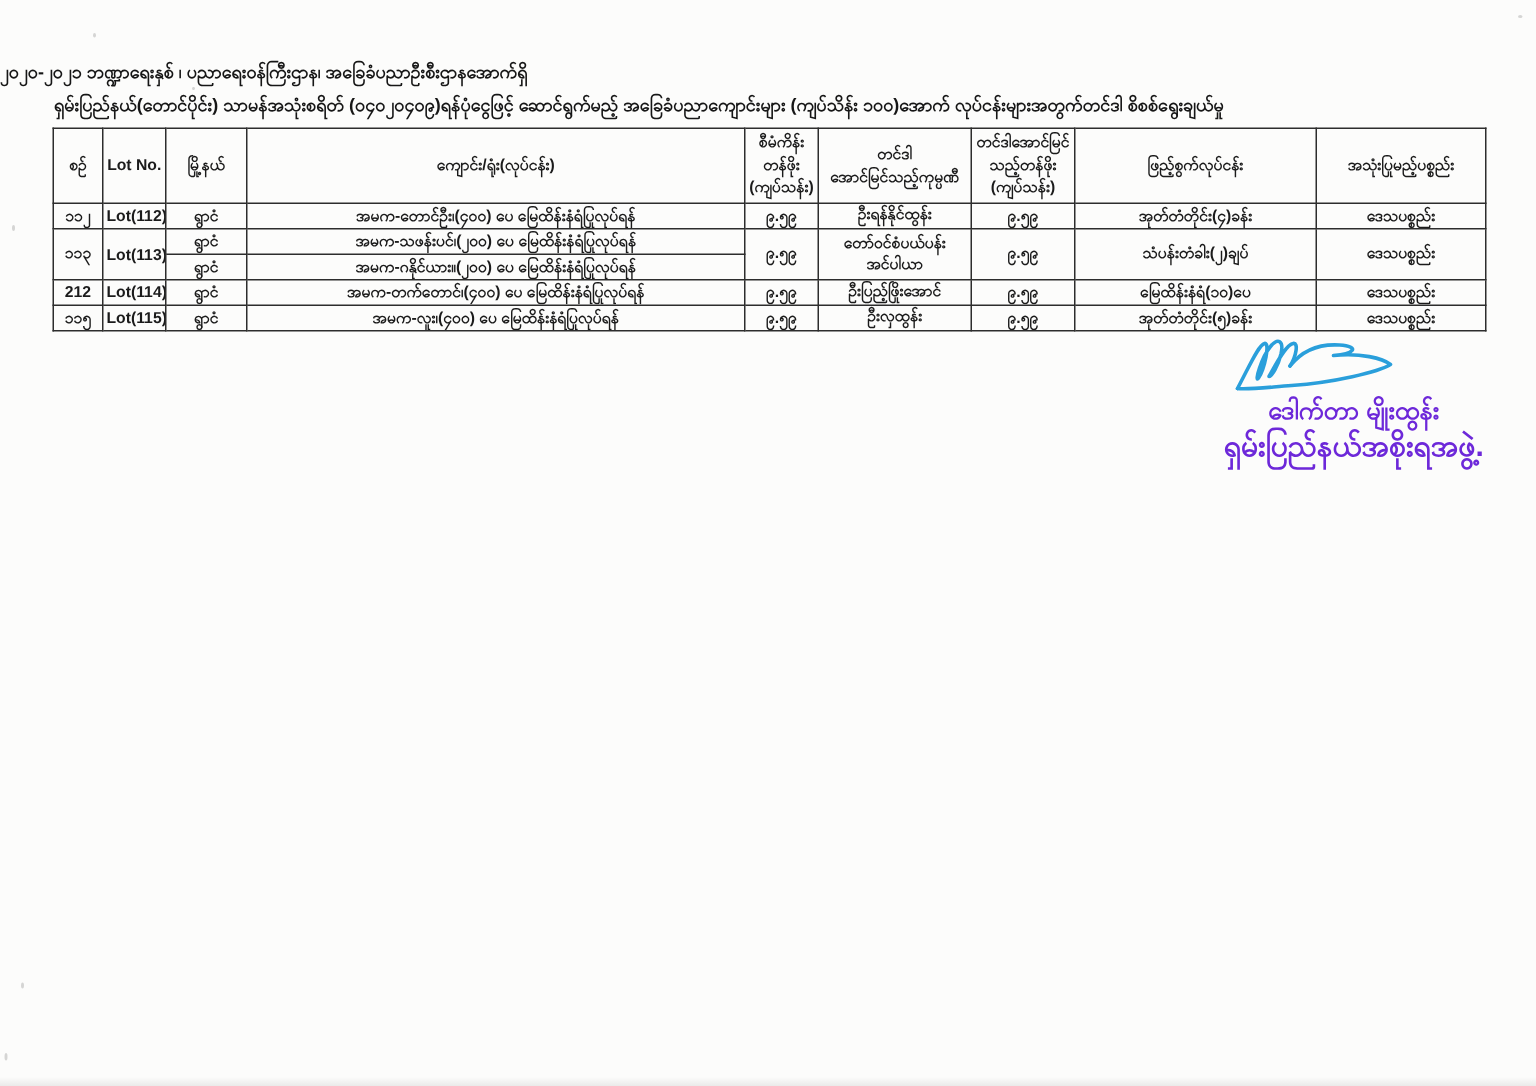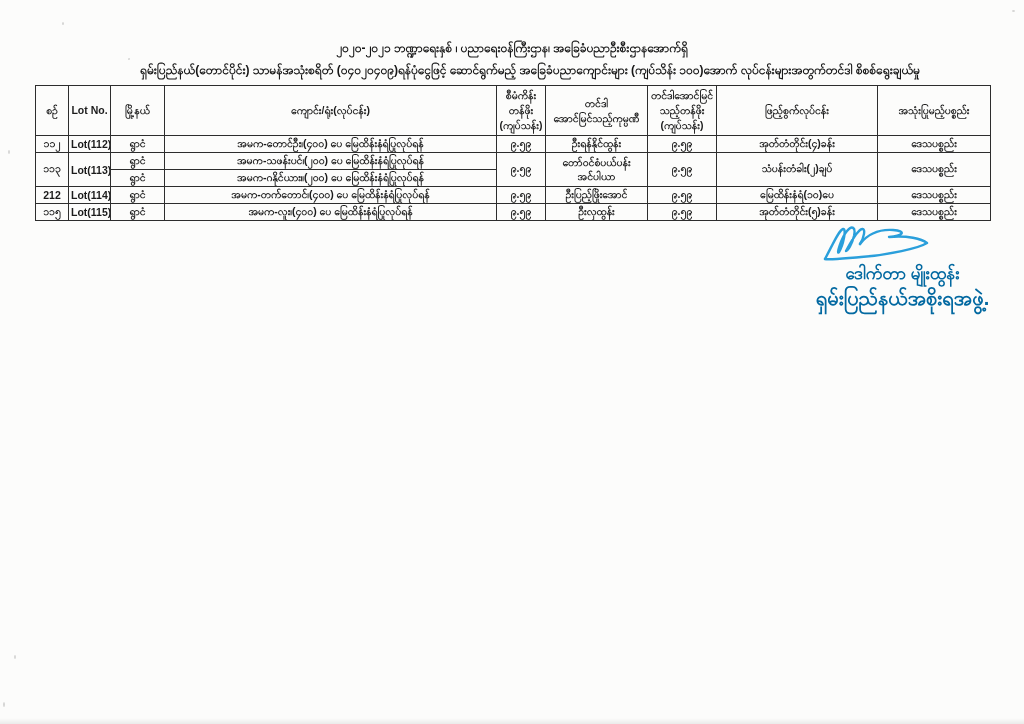--- a/index.html
+++ b/index.html
@@ -9,21 +9,21 @@
     background:#fcfcfb;
     color:#1c1c1c;
     position:relative;
     overflow:hidden;
   }
   .page { position:absolute; inset:0; }
 
   
   .doc-titles {
     position:absolute; top:38px; left:0; width:1024px;
-    text-align:center; font-weight:bold; color:#161616;
+    text-align:left; font-weight:bold; color:#161616;
   }
   .doc-title-1 { font-size:12px; line-height:20px; }
   .doc-title-2 { font-size:12px; line-height:20px; margin-top:2px;margin-left:36px; }
 
   
   table.tender {
     position:absolute; left:35px; top:85px; width:955px;
     border-collapse:collapse; table-layout:fixed;
   }
   table.tender th, table.tender td {
@@ -41,21 +41,21 @@
     white-space:pre-line;
     line-height:1.4;
   }
   table.tender td { height:17px; font-weight:600; }
   td.cell-work { text-align:left; padding-left:4px; }
   td.cell-company { white-space:pre-line; line-height:1.25; }
 
   
   .signature-block {
     position:absolute; top:222px; left:785px; width:235px;
-    text-align:center; color:#0369a1;
+    text-align:center; color:#6d28d9;
   }
   .signature-scribble { display:block; margin:0 auto 0 34px; }
   .sig-name { font-size:17px; font-weight:bold; line-height:24px; margin-top:-2px; }
   .sig-role { font-size:16px; font-weight:bold; line-height:24px; }
   .sig-org  { font-size:20px; font-weight:bold; line-height:24px; }
 
   
   .speck { position:absolute; background:rgba(40,40,40,0.18); border-radius:50%; }
   .s1 { width:2px; height:3px; left:62px;  top:22px;  }
   .s2 { width:2px; height:2px; left:128px; top:58px;  transform:rotate(20deg); }

